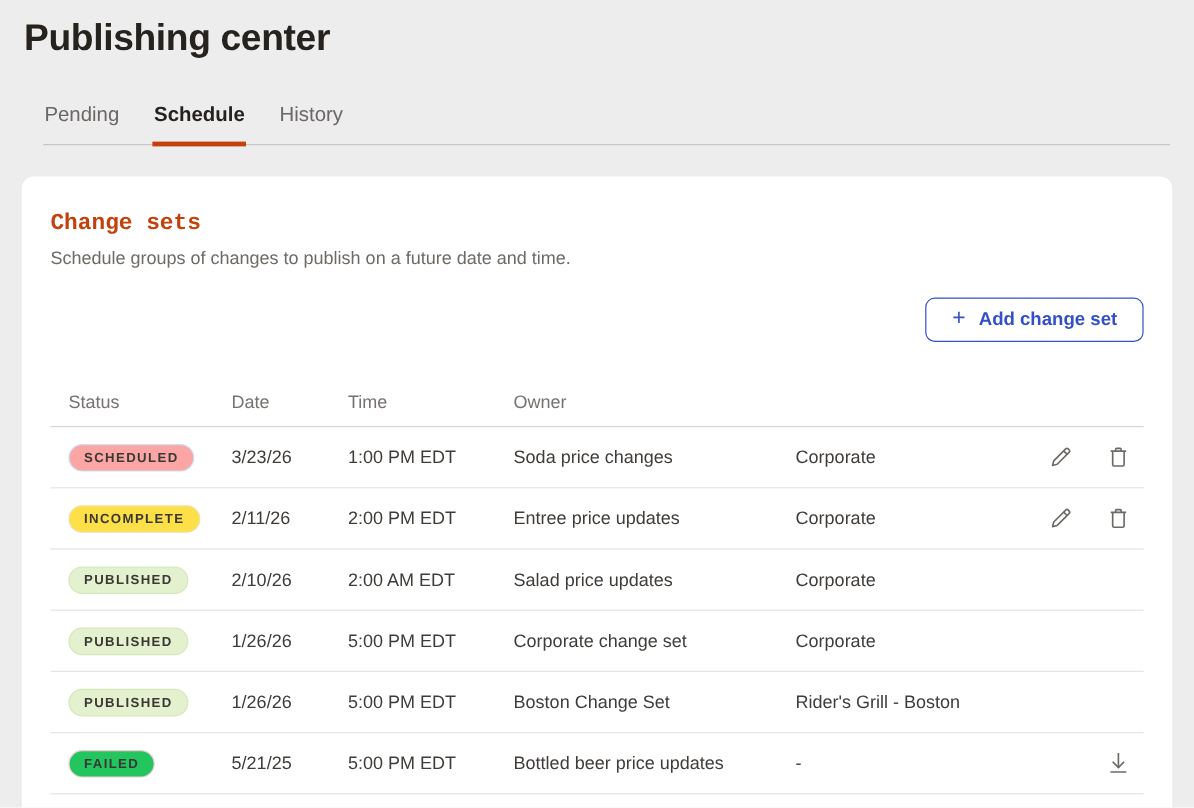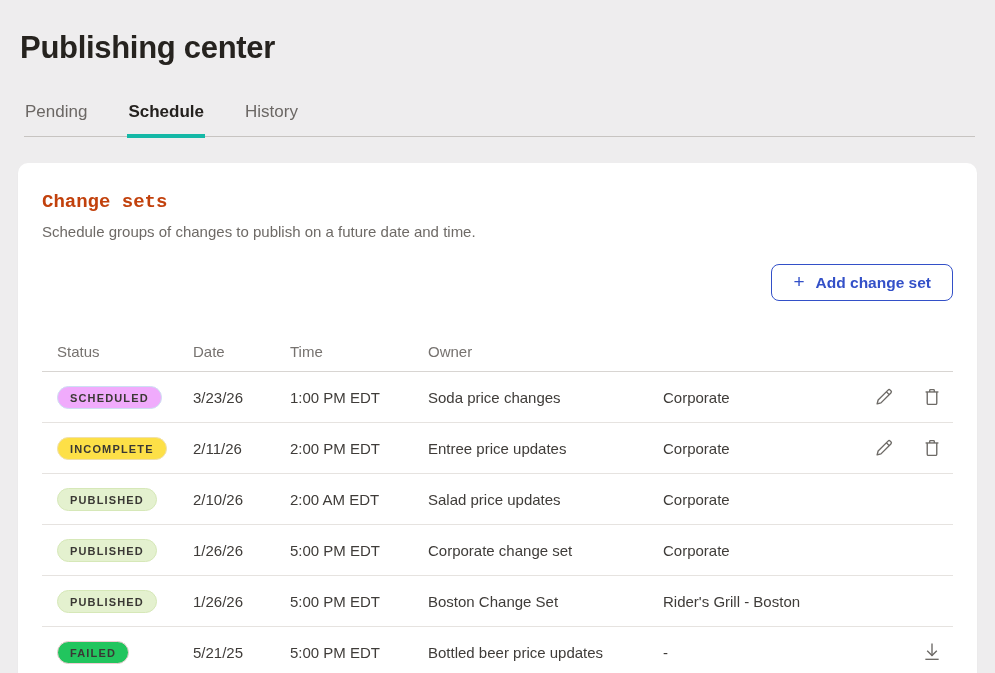--- a/index.html
+++ b/index.html
@@ -4,46 +4,46 @@
 <style>
   * { margin: 0; padding: 0; box-sizing: border-box; }
   html, body { width: 995px; height: 673px; overflow: hidden; }
   body {
     background: #eeedee;
     font-family: "Liberation Sans", sans-serif;
     color: #3f3c39;
   }
 
   
-  .page-header { padding: 30px 20px 0 20px; }
+  .page-header { padding: 14px 20px 0 20px; }
   .page-title {
     font-size: 31px;
     font-weight: 600;
     color: #26231f;
     letter-spacing: -0.3px;
   }
 
   
   .tabs {
-    margin: 36px 20px 0 24px;
+    margin: 36px 20px 0 36px;
     border-bottom: 1px solid #c7c4c1;
     display: flex;
-    gap: 39px;
+    gap: 27px;
   }
   .tab {
     font-size: 17px;
     color: #6b6764;
     padding: 0 1px 12px 1px;
     cursor: pointer;
     white-space: nowrap;
   }
   .tab.active {
     color: #24211e;
     font-weight: 700;
-    border-bottom: 4px solid #14b8a6;
+    border-bottom: 4px solid #c2410c;
     margin-bottom: -2px;
     text-align: right;
   }
 
   
   .card {
     background: #ffffff;
     border-radius: 10px;
     margin: 26px 18px 0 18px;
     height: 560px;
@@ -166,21 +166,21 @@
   <div class="table">
     <div class="trow thead">
       <div class="cell">Status</div>
       <div class="cell">Date</div>
       <div class="cell">Time</div>
       <div class="cell">Owner</div>
       <div class="cell"></div>
     </div>
     <div class="tbody">
   <div class="trow">
-    <div class="cell"><span class="badge" style="background: #f0abfc; border-color: rgb(205, 224, 242);">SCHEDULED</span></div>
+    <div class="cell"><span class="badge" style="background: #fca5a5; border-color: rgb(205, 224, 242);">SCHEDULED</span></div>
     <div class="cell">3/23/26</div>
     <div class="cell">1:00 PM EDT</div>
     <div class="cell">Soda price changes</div>
     <div class="cell">Corporate</div>
     <div class="cell cell-actions">
   <span class="action-icon">
     <svg viewBox="0 0 24 24" fill="none" stroke="currentColor" stroke-width="1.5" stroke-linejoin="round">
       <path d="M4.5 19.5l1.1-4.2L16.4 4.5a1.7 1.7 0 0 1 2.4 0l0.7 0.7a1.7 1.7 0 0 1 0 2.4L8.7 18.4 4.5 19.5z"></path>
       <path d="M14.6 6.3l3.1 3.1"></path>
     </svg>

